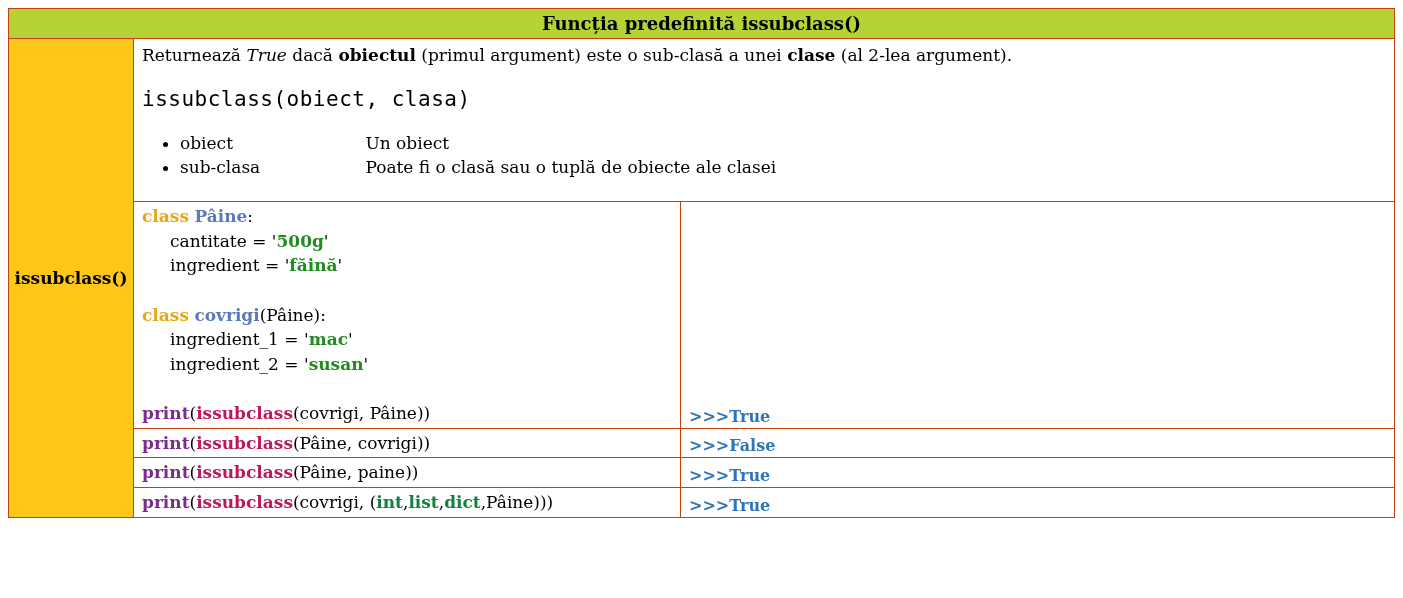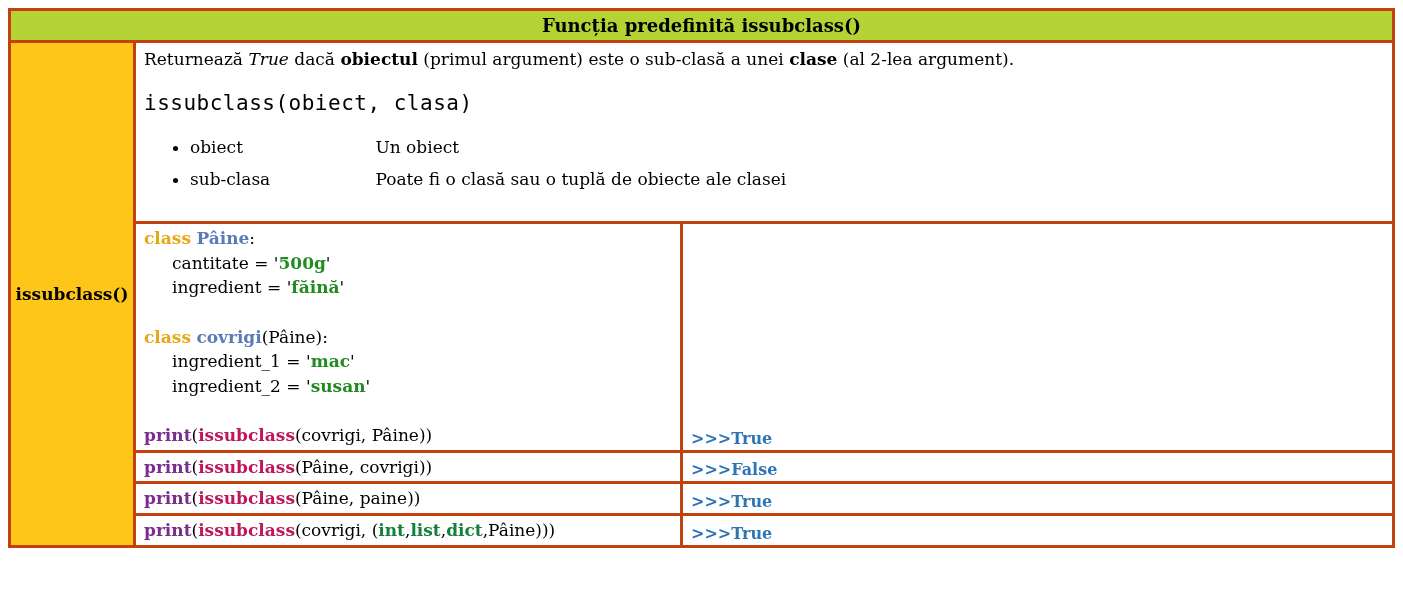--- a/index.html
+++ b/index.html
@@ -9,21 +9,21 @@
     font-size: 17px;
     color: #000;
     background: #fff;
   }
   table.main {
     border-collapse: collapse;
     width: 1387px;
     table-layout: fixed;
   }
   table.main td, table.main th {
-    border: 3px solid #c2410c;
+    border: 1px solid #c2410c;
   }
   .header-row td {
     background: #b5d334;
     text-align: center;
     font-weight: bold;
     padding: 4px 6px;
     font-size: 18px;
   }
   .side-label {
     background: #ffc61a;
@@ -41,21 +41,21 @@
     font-family: "DejaVu Sans Mono", monospace;
     font-size: 21px;
     margin: 22px 0 22px 0;
     letter-spacing: 0.5px;
   }
   ul.params {
     margin: 4px 0 0 34px;
     padding: 0;
   }
   ul.params li {
-    margin: 12px;
+    margin: 4px;
     padding: 0;
   }
   .param-name {
     display: inline-block;
     width: 180px;
   }
   .code-cell {
     padding: 2px 8px;
     font-family: "DejaVu Serif", Georgia, serif;
     font-size: 17px;

